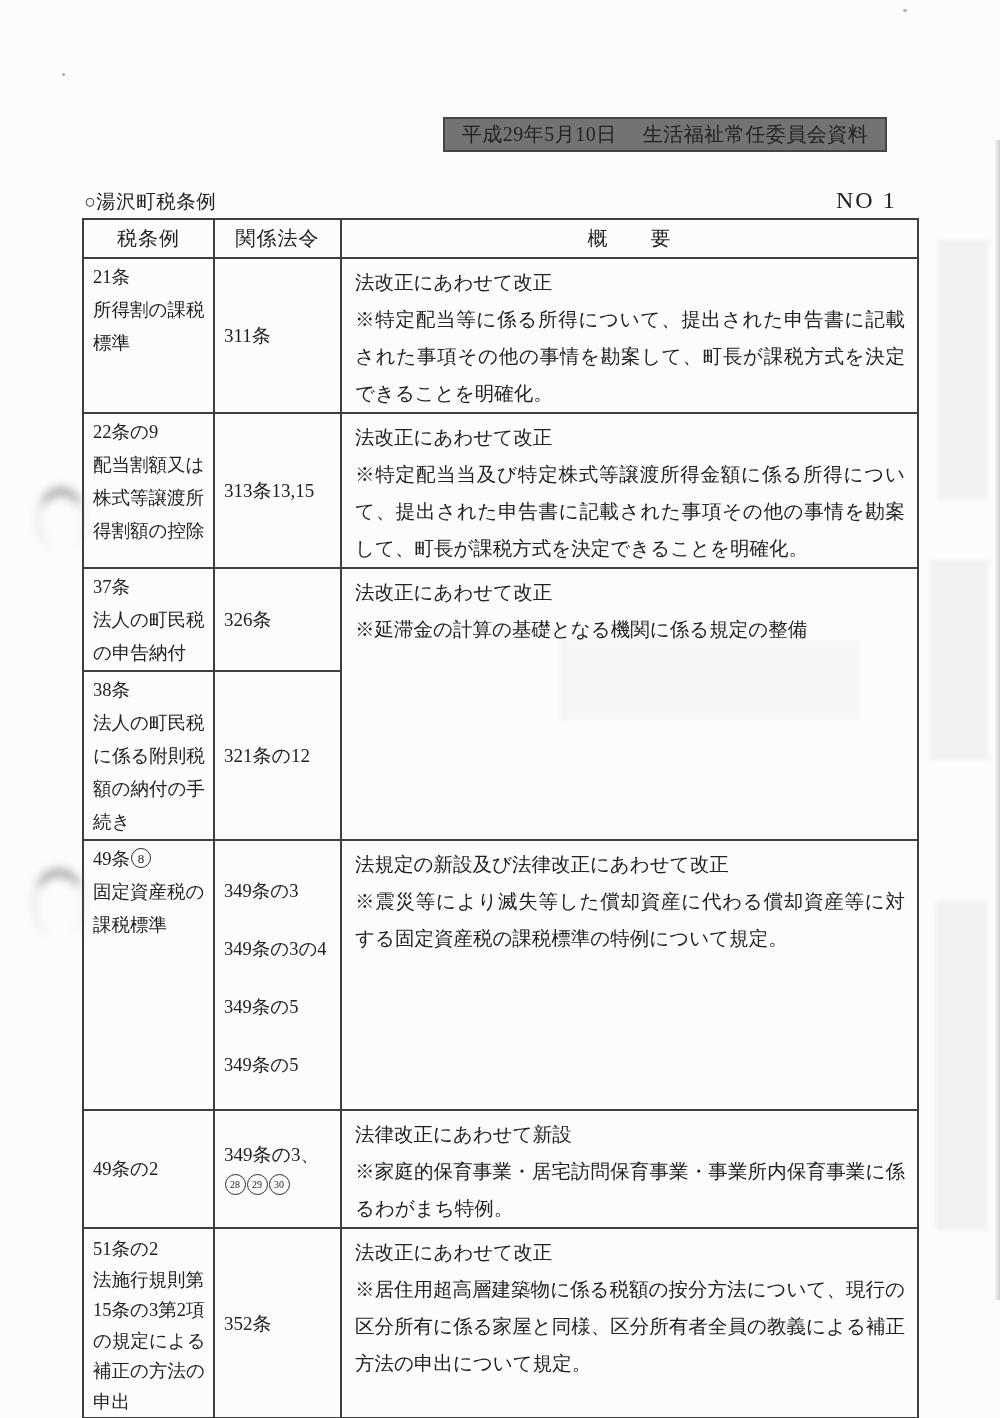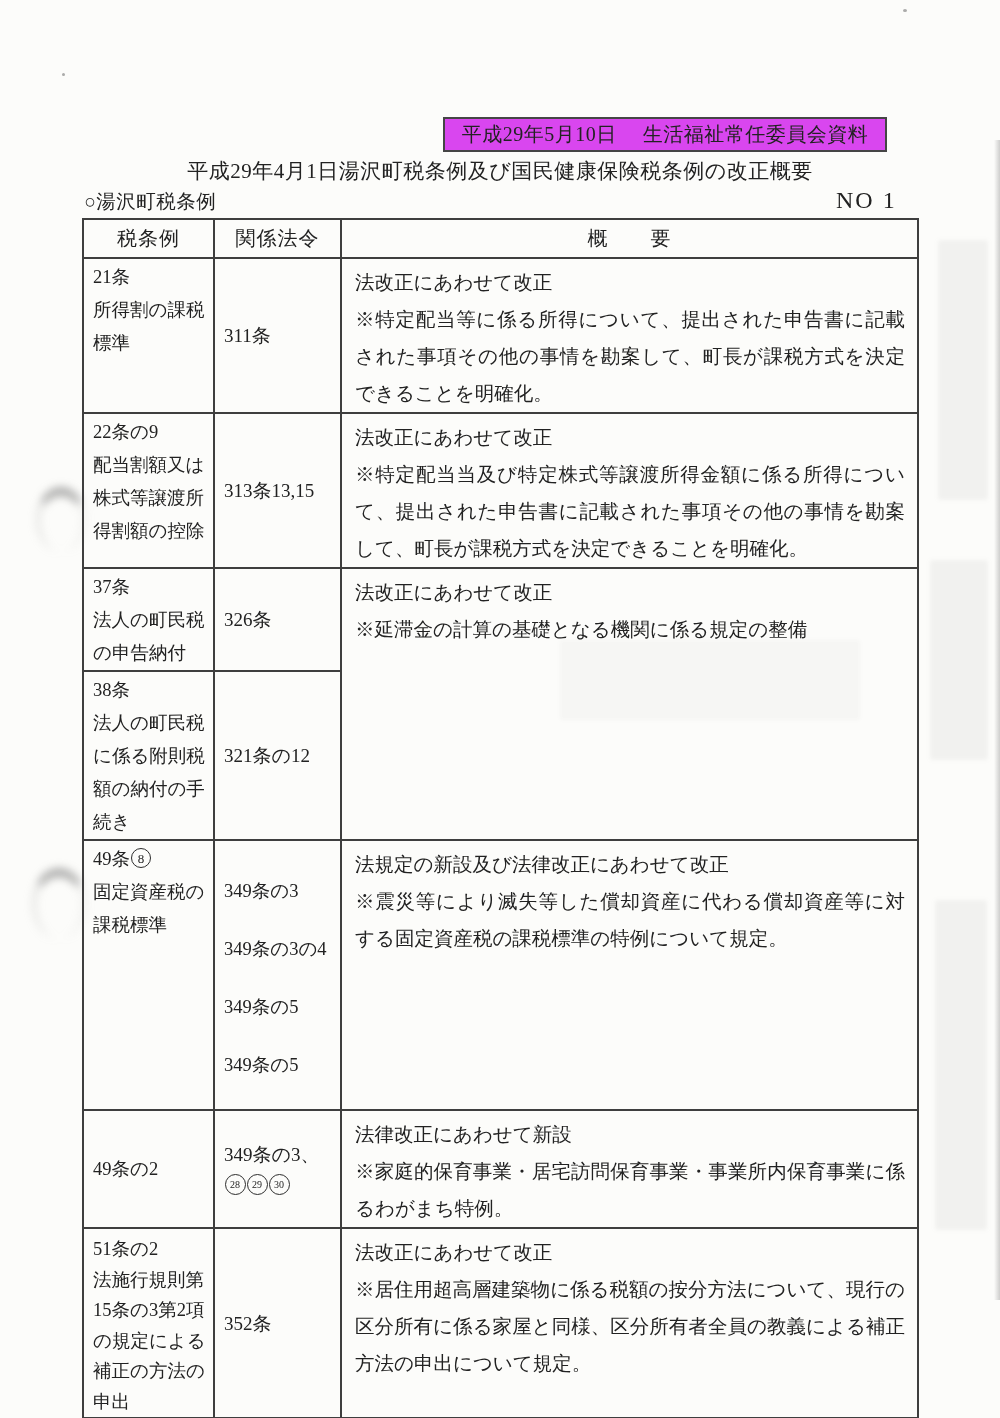--- a/index.html
+++ b/index.html
@@ -9,21 +9,21 @@
     background:#fcfcfa;
     overflow:hidden;
     font-family:"Liberation Serif","DejaVu Serif",serif;
     color:#222;
   }
   
   .header-box{
     position:absolute;left:443px;top:117px;width:444px;height:35px;
     border:2px solid #454545;box-sizing:border-box;
     display:flex;align-items:center;justify-content:center;
-    font-size:20px;letter-spacing:0.5px;background:#d946ef;
+    font-size:20px;letter-spacing:0.5px;background:#737373;
   }
   .document-title{
     position:absolute;left:0;top:157px;width:1000px;
     text-align:center;font-size:21px;letter-spacing:0.5px;
   }
   .section-label{
     position:absolute;left:84px;top:188px;font-size:19.5px;letter-spacing:0.5px;text-align:right;
   }
   .page-number{
     position:absolute;left:836px;top:187px;font-size:24px;letter-spacing:2px;
@@ -106,21 +106,20 @@
   <div class="speck speck-2"></div>
   <div class="ghost" style="left:938px;top:240px;width:50px;height:260px;"></div>
   <div class="ghost" style="left:930px;top:560px;width:58px;height:200px;"></div>
   <div class="ghost" style="left:935px;top:900px;width:52px;height:330px;"></div>
   <div class="ghost" style="left:560px;top:640px;width:300px;height:80px;opacity:.6;"></div>
 
   <div class="header-box">
     <span>平成29年5月10日　 生活福祉常任委員会資料</span>
   </div>
 
-  <div class="document-title">平成29年4月1日湯沢町税条例及び国民健康保険税条例の改正概要</div>
 
   <div class="section-label">○湯沢町税条例</div>
   <div class="page-number">NO 1</div>
 
   <table class="ordinance-table">
     <colgroup>
         <col class="c1">
         <col class="c2">
         <col class="c3">
       </colgroup>

